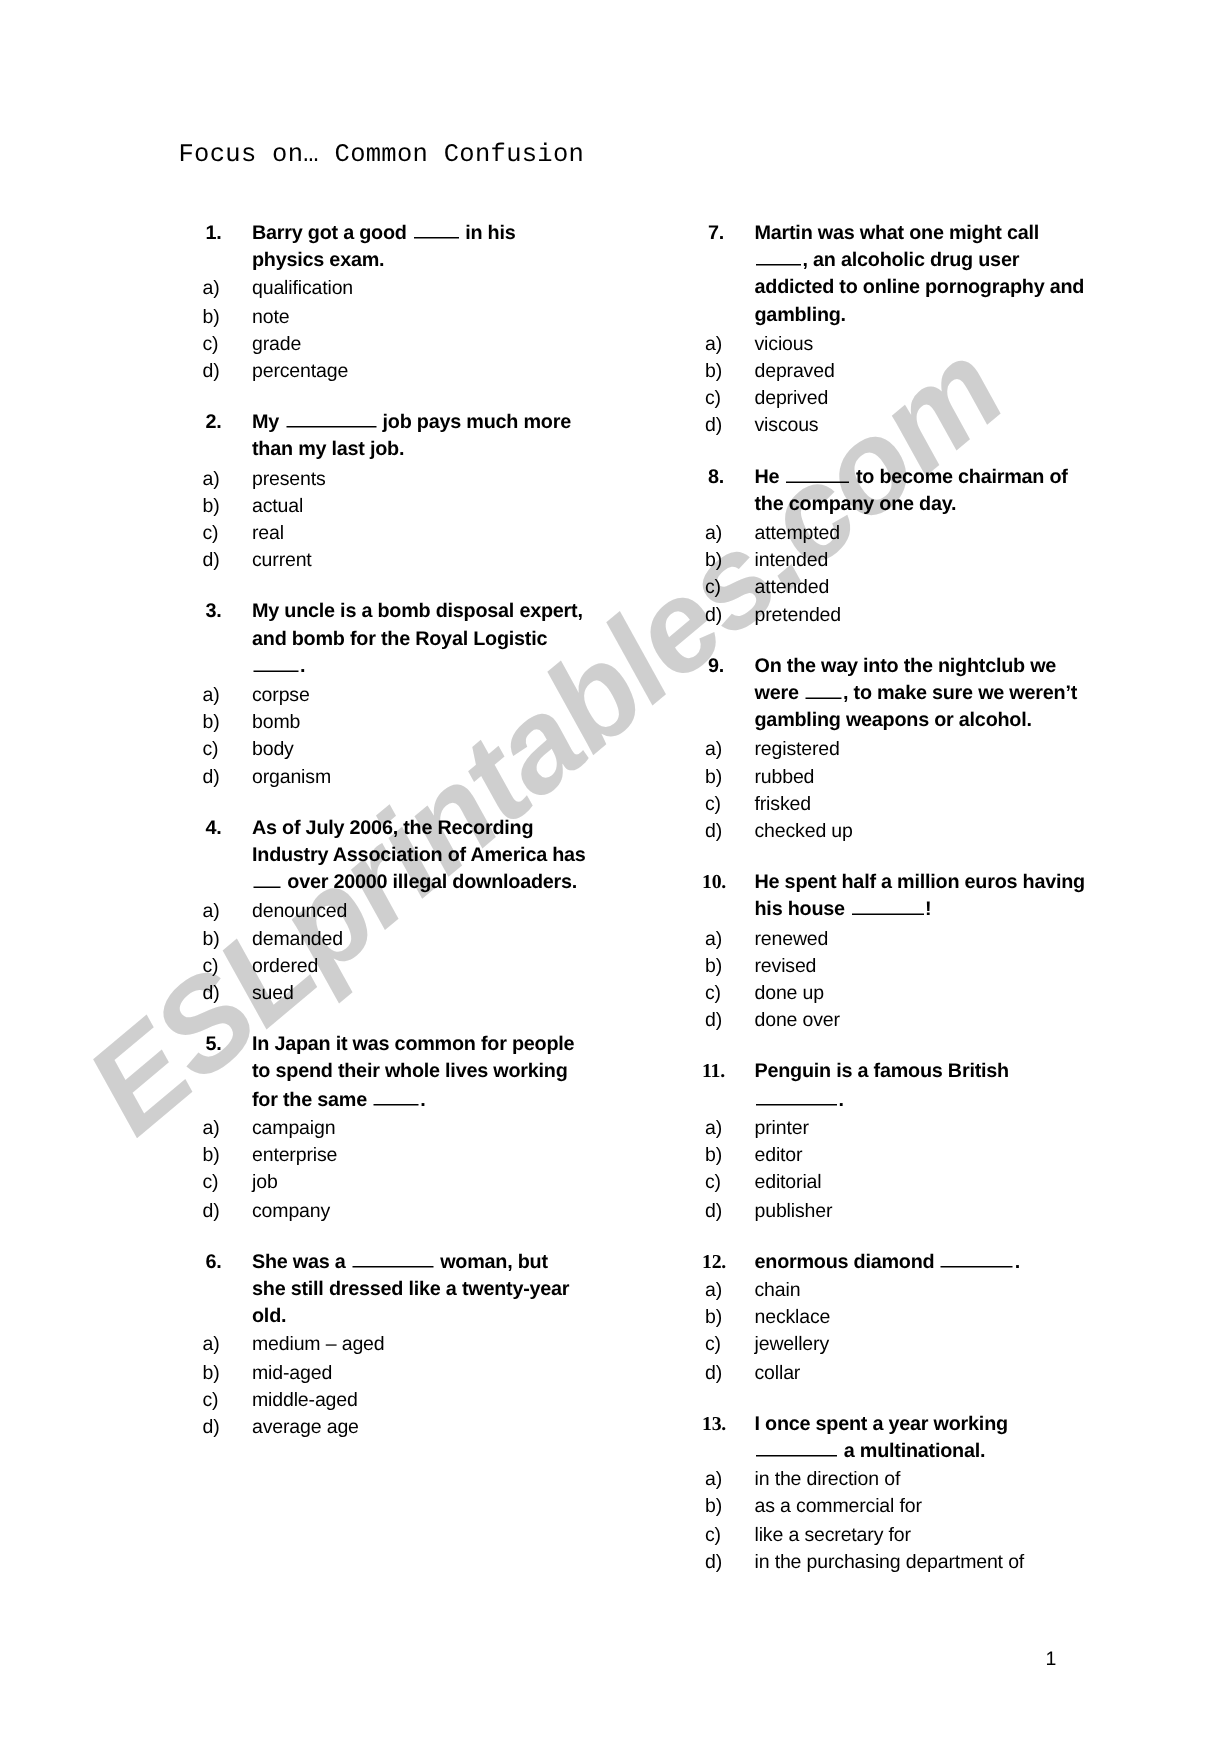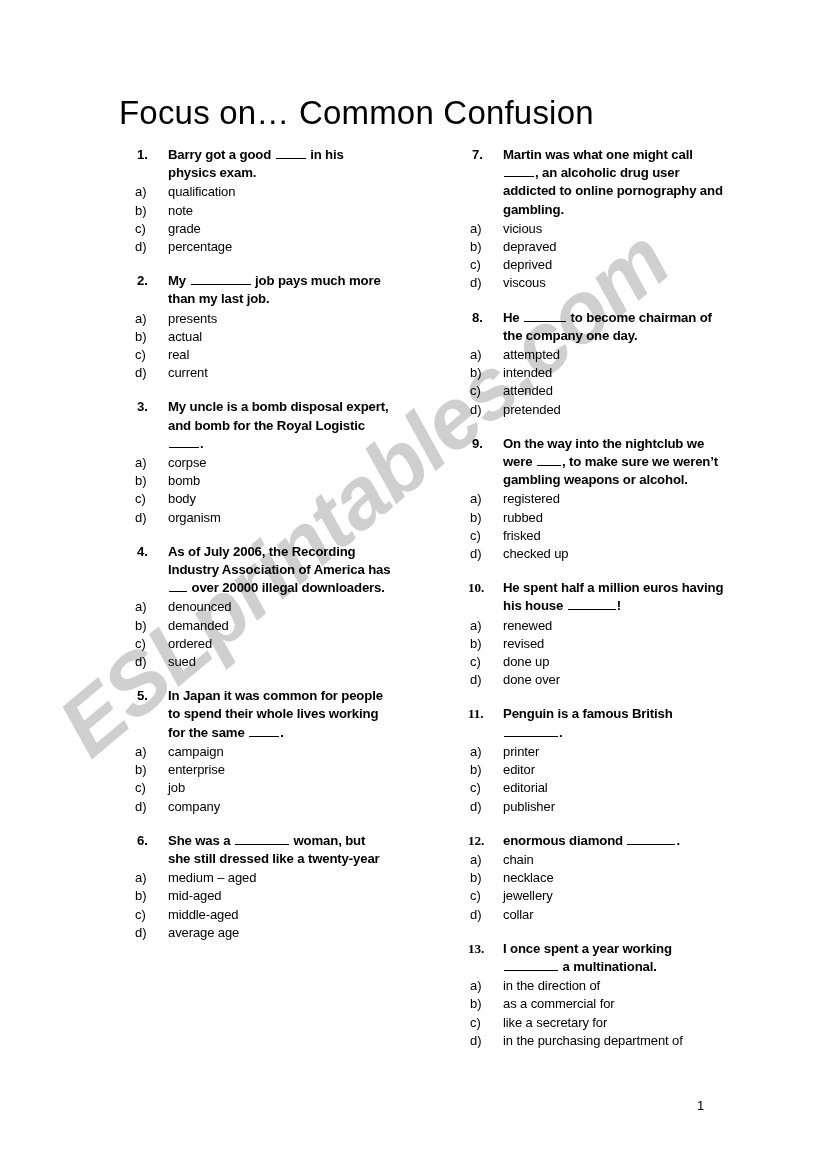--- a/index.html
+++ b/index.html
@@ -49,25 +49,25 @@
     top: 0;
     width: 821px;
     height: 1169px;
     z-index: 10;
   }
 
   #doc-title {
     position: absolute;
     left: 119px;
     top: 94px;
-    font-size: 33px;
+    font-size: 17px;
     font-weight: normal;
     letter-spacing: 0.2px;
     white-space: nowrap;
-    font-family: Liberation Sans, sans-serif;
+    font-family: Liberation Mono, monospace;
     text-align: center;
   }
 
   .column {
     position: absolute;
     top: 146px;
     width: 290px;
   }
   #col-left  { left: 133px; }
   #col-right { left: 468px; }
@@ -211,20 +211,21 @@
           <li><span class="opt-letter">b)</span><span>enterprise</span></li>
           <li><span class="opt-letter">c)</span><span>job</span></li>
           <li><span class="opt-letter">d)</span><span>company</span></li>
         </ul>
       </div>
       <div class="question-block">
         <div class="q-head">
           <span class="q-num">6.</span>
           <span class="q-stem">She was a <span class="blank" style="width: 54px;"></span> woman, but</span>
           <span class="q-stem">she still dressed like a twenty-year</span>
+          <span class="q-stem">old.</span>
         </div>
         <ul class="options">
           <li><span class="opt-letter">a)</span><span>medium – aged</span></li>
           <li><span class="opt-letter">b)</span><span>mid-aged</span></li>
           <li><span class="opt-letter">c)</span><span>middle-aged</span></li>
           <li><span class="opt-letter">d)</span><span>average age</span></li>
         </ul>
       </div>
     </div>
   <div class="column" id="col-right">

